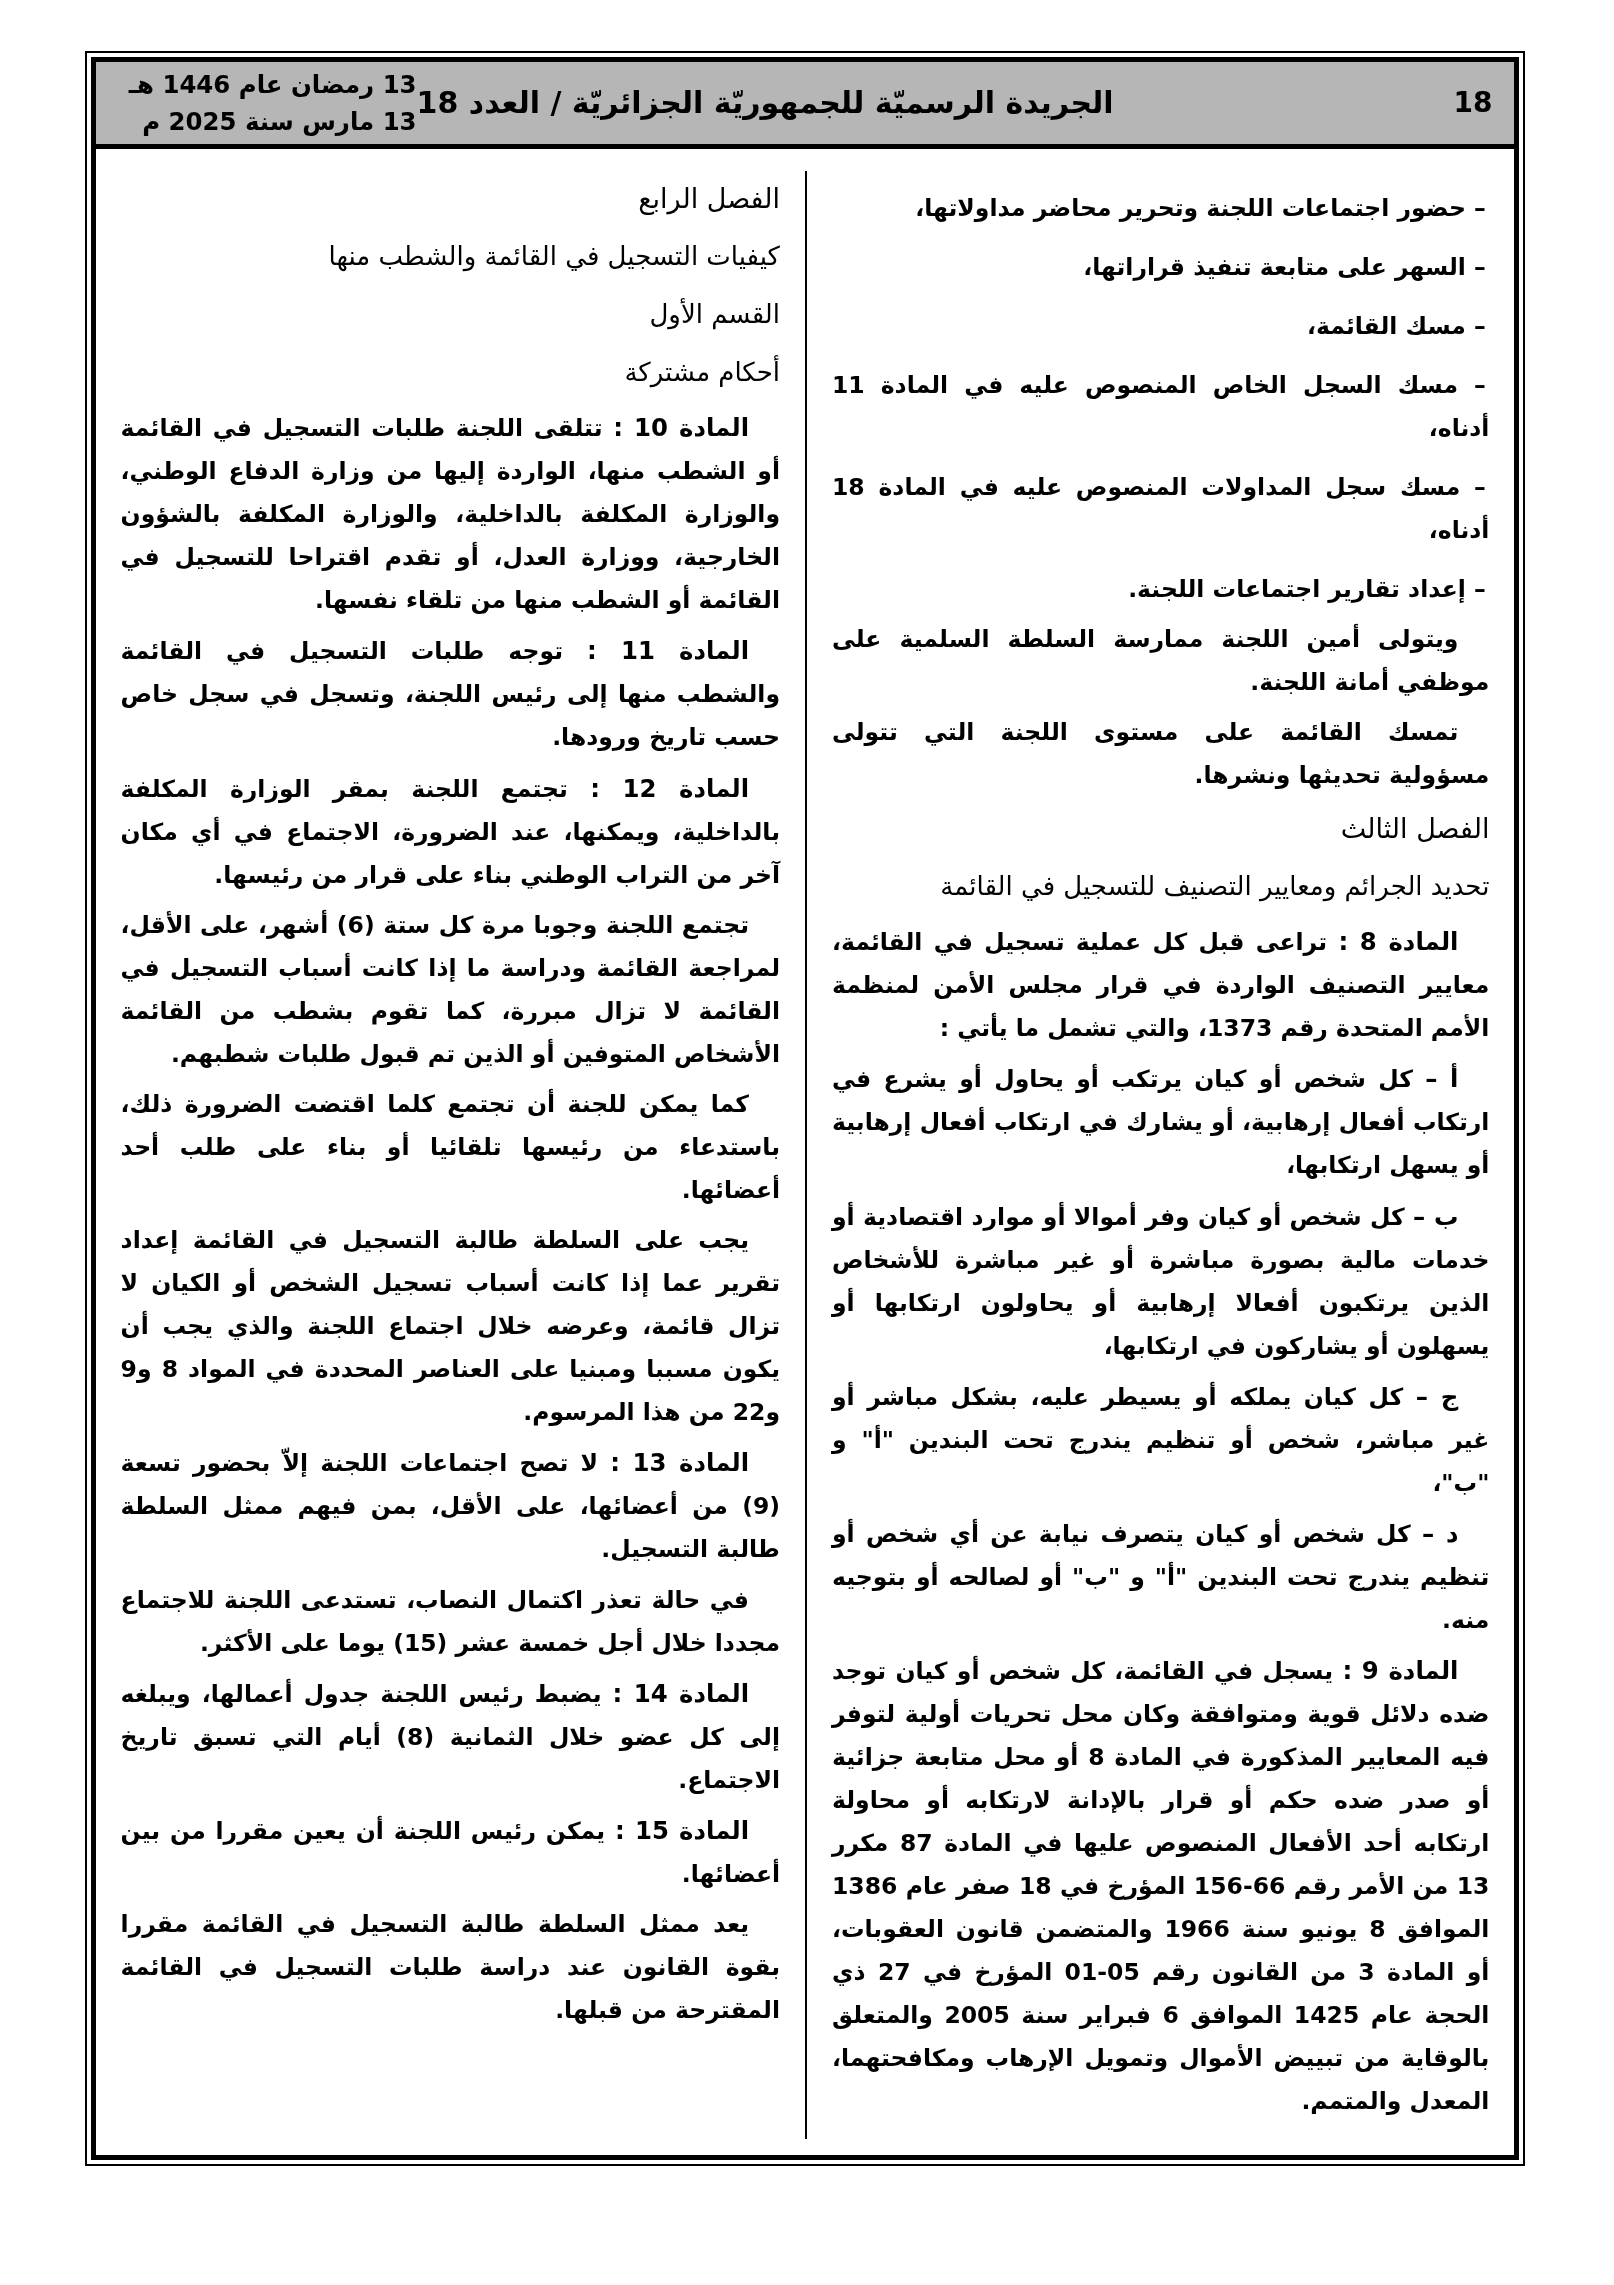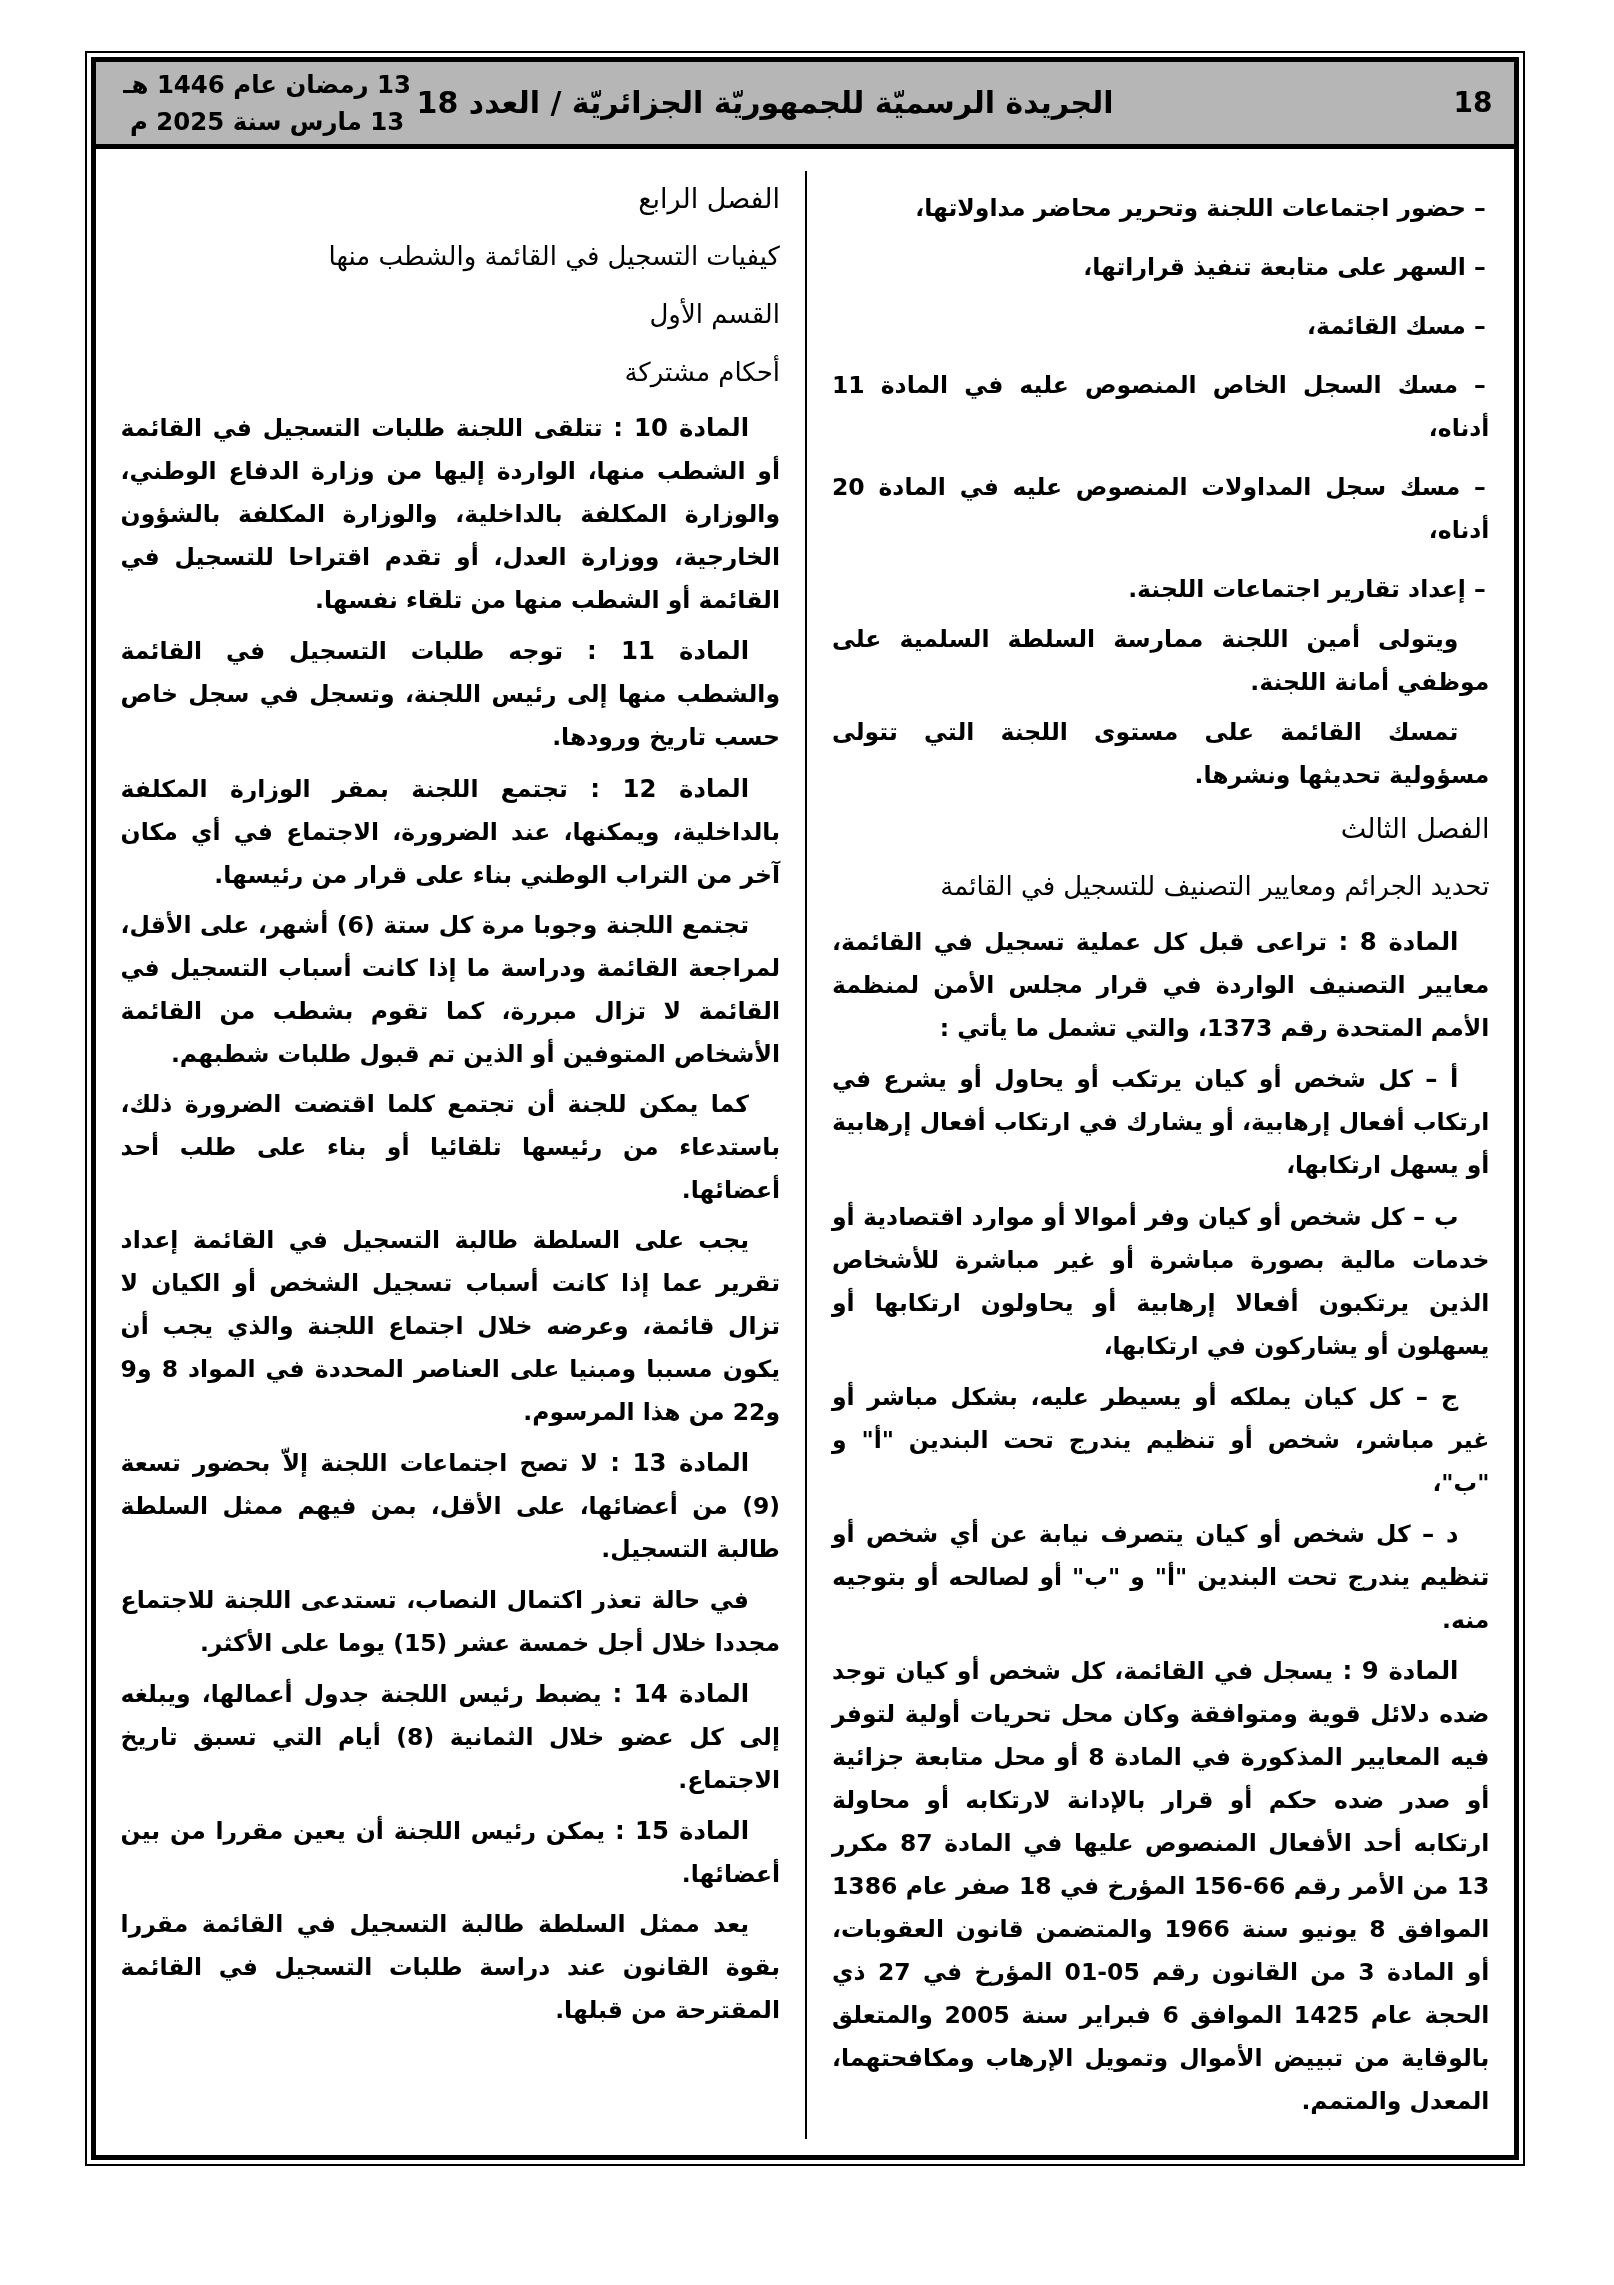--- a/index.html
+++ b/index.html
@@ -14,21 +14,21 @@
   .frame-inner{
     width:100%;height:100%;box-sizing:border-box;border:5.4px solid var(--ink,#000);
     overflow:hidden;display:flex;flex-direction:column;
   }
   .masthead{
     flex:0 0 87px;height:87px;box-sizing:border-box;background:var(--header-bg,#b6b6b6);
     border-bottom:5.4px solid var(--ink,#000);display:flex;align-items:center;padding:0 22px;
   }
   .masthead .page-number{flex:0 0 72px;font-size:28px;font-weight:bold;text-align:right;}
   .masthead .gazette-title{flex:1;text-align:left;font-size:30px;font-weight:bold;white-space:nowrap;}
-  .masthead .dates{flex:0 0 299px;text-align:center;font-size:24.4px;font-weight:bold;line-height:37px;}
+  .masthead .dates{flex:0 0 299px;text-align:right;font-size:24.4px;font-weight:bold;line-height:37px;}
   .columns{flex:1;display:flex;align-items:stretch;padding:22px 0 16.3px;}
   .col{width:50%;box-sizing:border-box;padding:0 25px;}
   .col-first{border-left:2.7px solid var(--ink,#000);}
   .col p{margin:0 0 7.2px;font-size:23.5px;font-weight:bold;line-height:43px;
          text-align:justify;text-align-last:right;}
   .col p.plain, .col p.article, .col p.lettered{text-indent:31px;}
   .col p.bullet{text-indent:3.6px;margin-top:16px;}
   .heading{margin:3.6px 0 9px;font-weight:normal;line-height:49px;}
   .h-chapter{font-size:27px;}
   .h-chapter-sub{font-size:26px;}
@@ -51,21 +51,21 @@
           <div>13 مارس سنة 2025 م</div>
         </div>
       </header>
 
       <main class="columns">
         <section class="col col-first" id="col-right">
             <p class="bullet">– حضور اجتماعات اللجنة وتحرير محاضر مداولاتها،</p>
             <p class="bullet">– السهر على متابعة تنفيذ قراراتها،</p>
             <p class="bullet">– مسك القائمة،</p>
             <p class="bullet">– مسك السجل الخاص المنصوص عليه في المادة 11 أدناه،</p>
-            <p class="bullet">– مسك سجل المداولات المنصوص عليه في المادة 20 أدناه،</p>
+            <p class="bullet">– مسك سجل المداولات المنصوص عليه في المادة 18 أدناه،</p>
             <p class="bullet">– إعداد تقارير اجتماعات اللجنة.</p>
             <p class="plain">ويتولى أمين اللجنة ممارسة السلطة السلمية على موظفي أمانة اللجنة.</p>
             <p class="plain">تمسك القائمة على مستوى اللجنة التي تتولى مسؤولية تحديثها ونشرها.</p>
             <div class="heading h-chapter">الفصل الثالث</div>
             <div class="heading h-chapter-sub">تحديد الجرائم ومعايير التصنيف للتسجيل في القائمة</div>
             <p class="article"><span class="lead">المادة 8 :</span><span> تراعى قبل كل عملية تسجيل في القائمة، معايير التصنيف الواردة في قرار مجلس الأمن لمنظمة الأمم المتحدة رقم 1373، والتي تشمل ما يأتي :</span></p>
             <p class="lettered"><span class="lead">أ –</span><span> كل شخص أو كيان يرتكب أو يحاول أو يشرع في ارتكاب أفعال إرهابية، أو يشارك في ارتكاب أفعال إرهابية أو يسهل ارتكابها،</span></p>
             <p class="lettered"><span class="lead">ب –</span><span> كل شخص أو كيان وفر أموالا أو موارد اقتصادية أو خدمات مالية بصورة مباشرة أو غير مباشرة للأشخاص الذين يرتكبون أفعالا إرهابية أو يحاولون ارتكابها أو يسهلون أو يشاركون في ارتكابها،</span></p>
             <p class="lettered"><span class="lead">ج –</span><span> كل كيان يملكه أو يسيطر عليه، بشكل مباشر أو غير مباشر، شخص أو تنظيم يندرج تحت البندين "أ" و "ب"،</span></p>
             <p class="lettered"><span class="lead">د –</span><span> كل شخص أو كيان يتصرف نيابة عن أي شخص أو تنظيم يندرج تحت البندين "أ" و "ب" أو لصالحه أو بتوجيه منه.</span></p>

